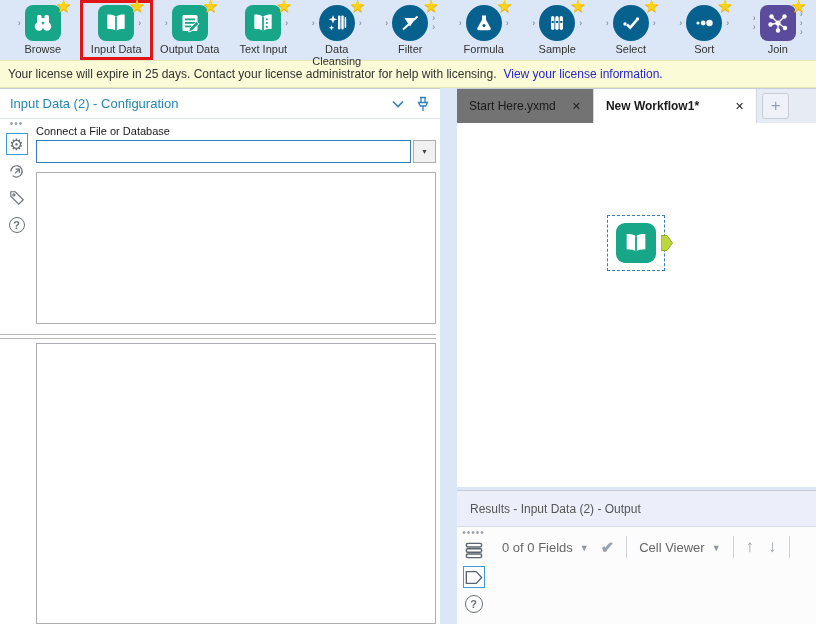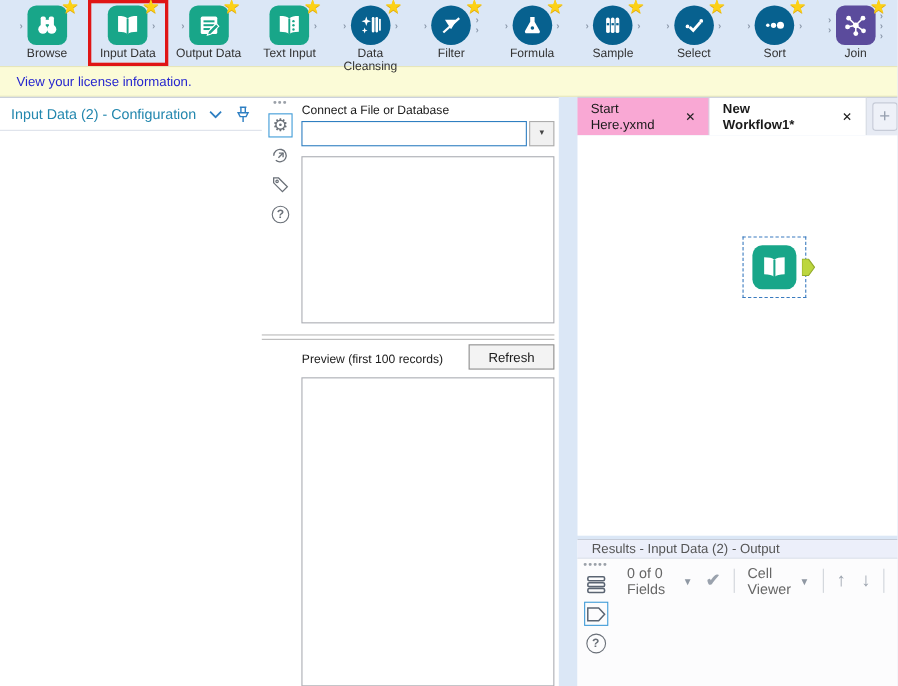--- a/index.html
+++ b/index.html
@@ -26,21 +26,21 @@
 
   
   .license-bar { height:28px; background:#fbfbd7; border-top:1px solid #e6e6bb; border-bottom:1px solid #e6e6bb;
                  display:flex; align-items:center; padding-left:8px; font-size:12px; color:#333; flex-shrink:0; }
   .license-link { color:#2626cf; margin-left:7px; cursor:pointer; }
 
   
   .main { flex:1; display:flex; min-height:0; }
 
   
-  .config-panel { width:508px; background:#fff; display:flex; flex-direction:row; border-top:1px solid #c6ccd8; flex-shrink:0; }
+  .config-panel { width:440px; background:#fff; display:flex; flex-direction:column; border-top:1px solid #c6ccd8; flex-shrink:0; }
   .config-header { height:30px; border-bottom:1px solid #dde1ea; display:flex; align-items:center; padding:0 10px; }
   .config-title { color:#2387ae; font-size:13px; flex:1; }
   .hdr-ic { color:#2e7fc2; margin-left:12px; display:flex; align-items:center; }
   .config-body { flex:1; display:flex; min-height:0; }
   .config-strip { width:33px; display:flex; flex-direction:column; align-items:center; padding-top:1px; }
   .strip-dots { color:#9aa0a8; font-size:10px; letter-spacing:1px; line-height:8px; }
   .strip-btn { width:22px; height:22px; display:flex; align-items:center; justify-content:center;
                color:#6a7078; margin-top:5px; font-size:16px; }
   .strip-btn.selected { border:1px solid #3f9bd8; }
   .qcircle { width:16px; height:16px; border:1.5px solid #6a7078; border-radius:50%; font-size:11px; font-weight:bold;
@@ -58,36 +58,36 @@
   .refresh-btn { width:78px; height:23px; background:#f3f3f3; border:1px solid #8f8f8f; font-size:12px; color:#1a1a1a;
                  font-family:"Liberation Sans", sans-serif; cursor:pointer; }
   .preview-box { flex:1; border:1px solid #abadb3; }
 
   .gap-col { width:17px; flex-shrink:0; }
 
   
   .right-col { flex:1; display:flex; flex-direction:column; min-width:0; border-top:1px solid #c6ccd8; }
   .tab-bar { height:34px; background:#e7ebf4; display:flex; align-items:stretch; flex-shrink:0; }
   .tab { display:flex; align-items:center; padding:0 12px; font-size:12px; color:#1a1a1a; gap:16px;
-         background:#f9a8d4; border-right:1px solid #d2d7e2; cursor:pointer; }
+         background:#737373; border-right:1px solid #d2d7e2; cursor:pointer; }
   .tab.active { background:#fff; font-weight:bold;gap:36px; }
   .tab-close { font-size:11px; color:#222; cursor:pointer; font-weight:normal; }
   .new-tab { width:27px; height:26px; margin:4px 0 0 5px; border:1px solid #c6cbd7; background:#eef1f8; color:#97a0b0;
              font-size:17px; display:flex; align-items:center; justify-content:center; border-radius:3px; cursor:pointer; }
 
   .canvas { flex:1; background:#fff; position:relative; min-height:0; }
   .canvas-tool { position:absolute; left:150px; top:92px; width:58px; height:56px; border:1px dashed #3a7bbf;
                  display:flex; align-items:center; justify-content:center; cursor:pointer; }
   .canvas-tool .ticon { width:40px; height:40px; border-radius:9px; }
   .out-anchor { position:absolute; right:-9px; top:50%; transform:translateY(-50%); }
 
   
   .results { height:134px; background:#fff; margin-top:3px; display:flex; flex-direction:column; flex-shrink:0;
              border-top:1px solid #c6ccd8; }
-  .results-header { height:17px; background:#eceffa; border-bottom:1px solid #d8dce8; display:flex; align-items:center;
+  .results-header { height:36px; background:#eceffa; border-bottom:1px solid #d8dce8; display:flex; align-items:center;
                     padding-left:13px; font-size:12px; color:#555; flex-shrink:0; }
   .results-body { flex:1; display:flex; background:#fcfcfd; }
   .results-strip { width:33px; display:flex; flex-direction:column; align-items:center; padding-top:2px; }
   .results-main { flex:1; }
   .results-toolbar { height:40px; display:flex; align-items:center; padding-left:12px; color:#666; font-size:13px; }
   .rt-caret { color:#8f98a3; font-size:9px; margin:2px 0 0 7px; }
   .rt-check { color:#9aa2ad; font-size:16px; font-weight:bold; margin-left:12px; }
   .rt-div { width:1px; height:22px; background:#d0d4da; margin:0 12px; }
   .rt-arrow { color:#9aa2ad; font-size:17px; font-weight:bold; cursor:pointer; }
   .rt-arrow + .rt-arrow { margin-left:14px; }
@@ -288,20 +288,21 @@
           </svg>
         </div>
         <span class="anchor-r">›<br>›<br>›</span>
         <span class="star">★</span>
       </div>
       <div class="tlabel">Join</div>
     </div>
   </div>
 
   <div class="license-bar">
+    <span>Your license will expire in 25 days. Contact your license administrator for help with licensing.</span>
     <span class="license-link">View your license information.</span>
   </div>
 
   <div class="main">
 
     <div class="config-panel">
       <div class="config-header">
         <span class="config-title">Input Data (2) - Configuration</span>
         <span class="hdr-ic">
           <svg width="12" height="8" viewBox="0 0 12 8" fill="none" stroke="#2e7fc2" stroke-width="1.6">
@@ -337,24 +338,20 @@
             </span>
         </div>
         <div class="config-content">
           <div class="fld-label">Connect a File or Database</div>
           <div class="connect-row">
             <input class="connect-input" type="text" autofocus="" value="" style="">
             <span class="dd-btn">▼</span>
           </div>
           <div class="options-box"></div>
           <div class="splitter"></div>
-          <div class="preview-row">
-            <span class="fld-label">Preview (first 100 records)</span>
-            <button class="refresh-btn">Refresh</button>
-          </div>
           <div class="preview-box"></div>
         </div>
       </div>
     </div>
 
     <div class="gap-col"></div>
 
     <div class="right-col">
       <div class="tab-bar">
         <div class="tab">

